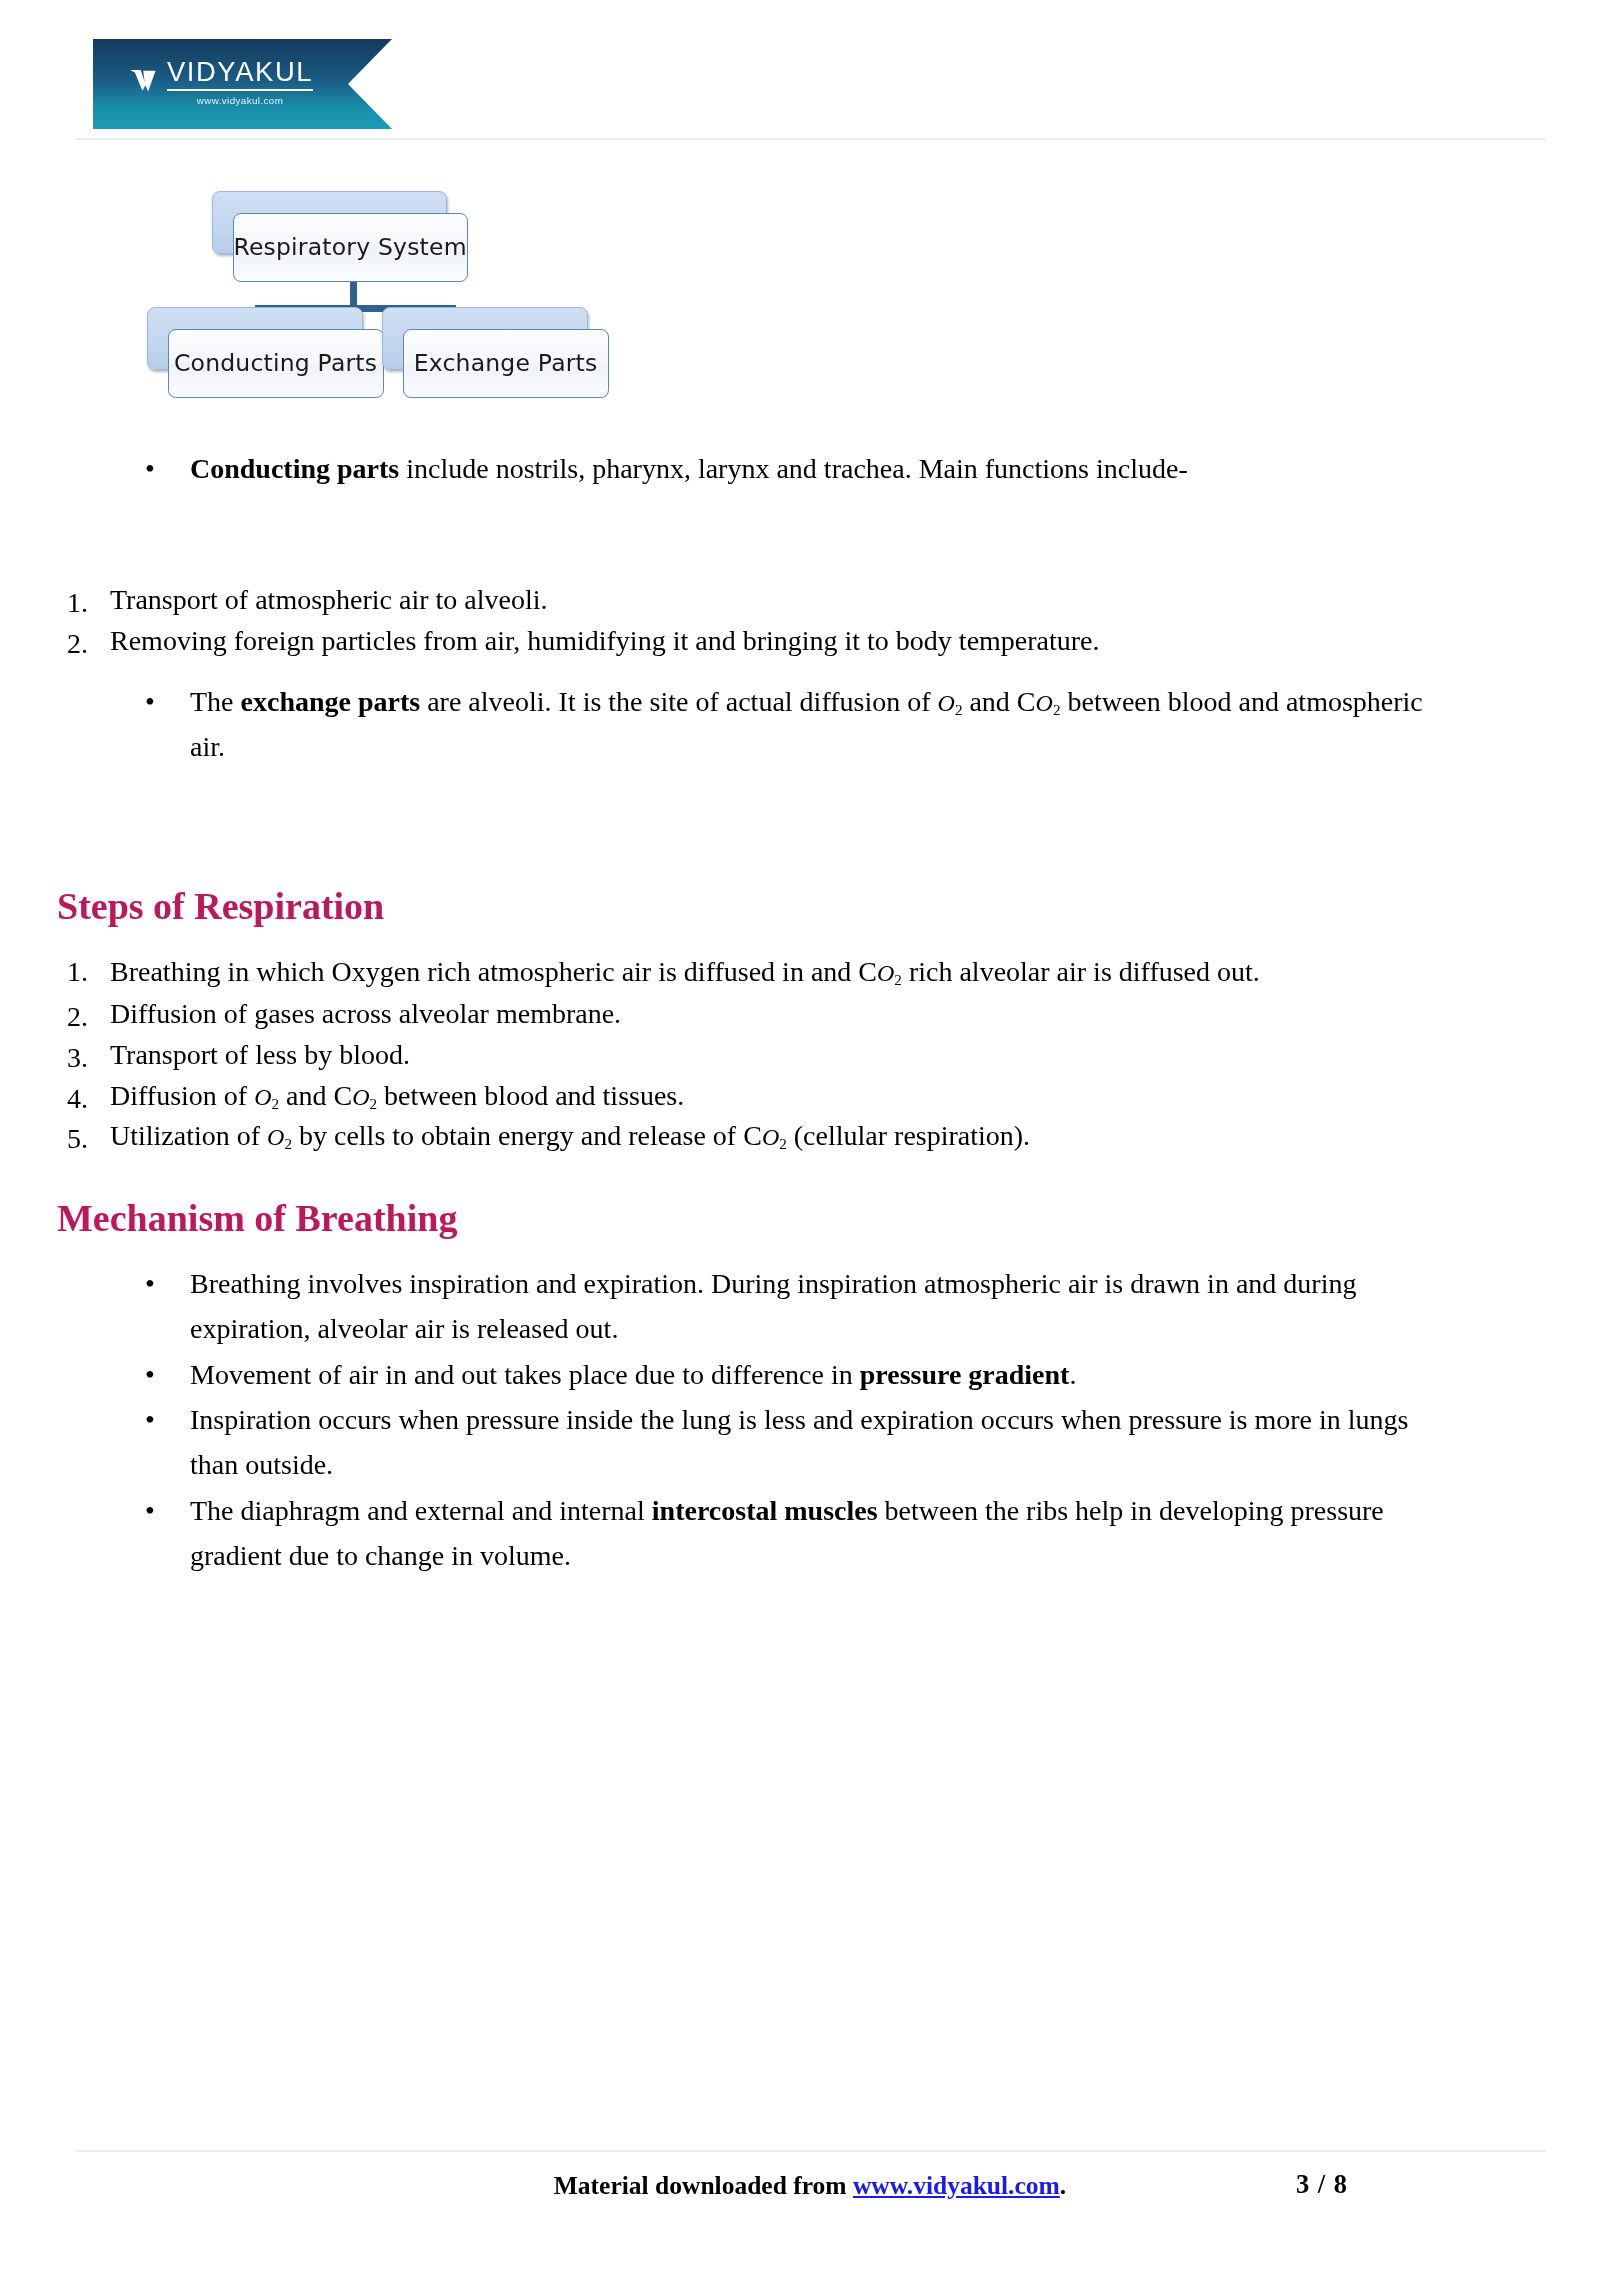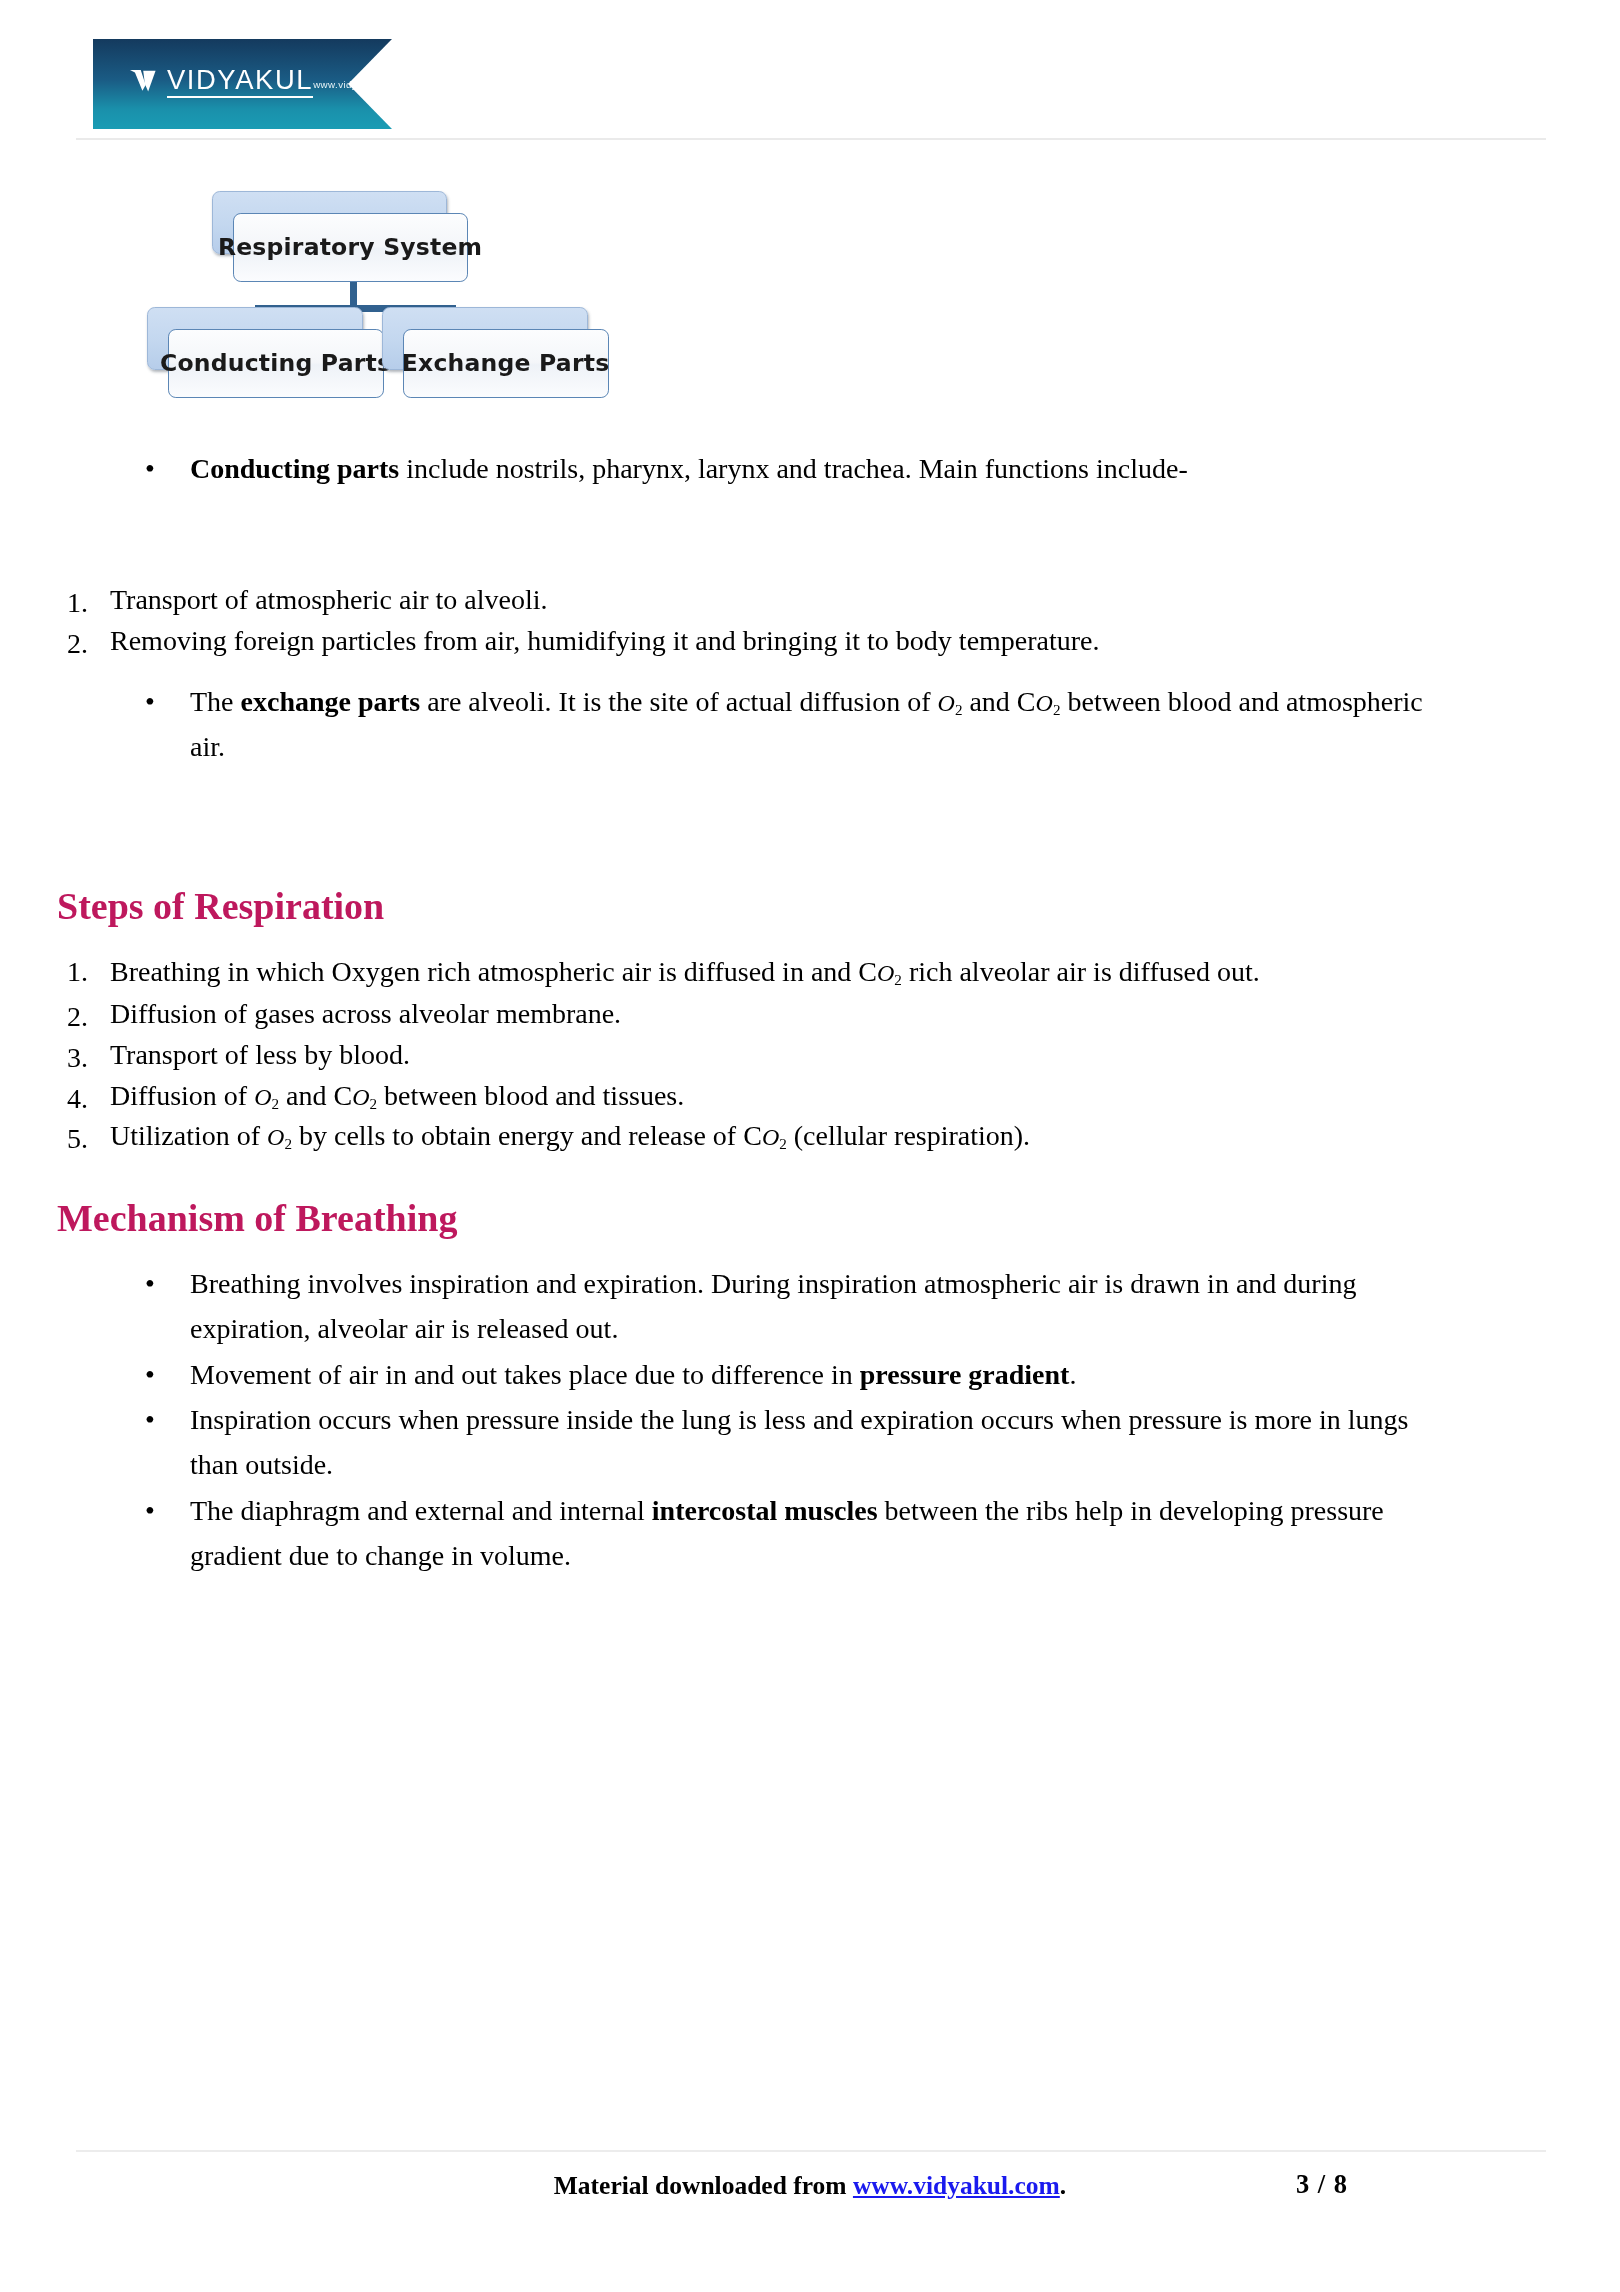--- a/index.html
+++ b/index.html
@@ -62,20 +62,21 @@
   }
   .logo-mark {
     width: 33px;
     height: 25.5px;
     margin-right: 3.9px;
     margin-top: -5.9px;
     flex: 0 0 auto;
   }
   .logo-textblock {
     display: flex;
+    flex-direction: column;
     align-items: flex-start;
     margin-top: -3.9px;
   }
   .logo-word {
     color: #ffffff;
     font-family: "Liberation Sans", "DejaVu Sans", sans-serif;
     font-size: 27.4px;
     letter-spacing: 1.6px;
     line-height: 1;
     font-weight: 400;
@@ -134,21 +135,20 @@
     display: flex;
     align-items: center;
     justify-content: center;
   }
   .node .node-label {
     font-family: "DejaVu Sans", "Liberation Sans", sans-serif;
     font-size: 23.5px;
     color: #1a1a1a;
     letter-spacing: 0.2px;
     white-space: nowrap;
-    font-weight: bold;
   }
   #node-root { left: 65px; top: 0px; width: 235px; }
   #node-left { left: 0px; top: 116px; width: 216px; }
   #node-right { left: 235px; top: 116px; width: 206px; }
 
   .connector {
     position: absolute;
     background: #31618f;
   }
   #conn-vert-top   { left: 203px; top: 90px;  width: 6.9px;  height: 29px; }

